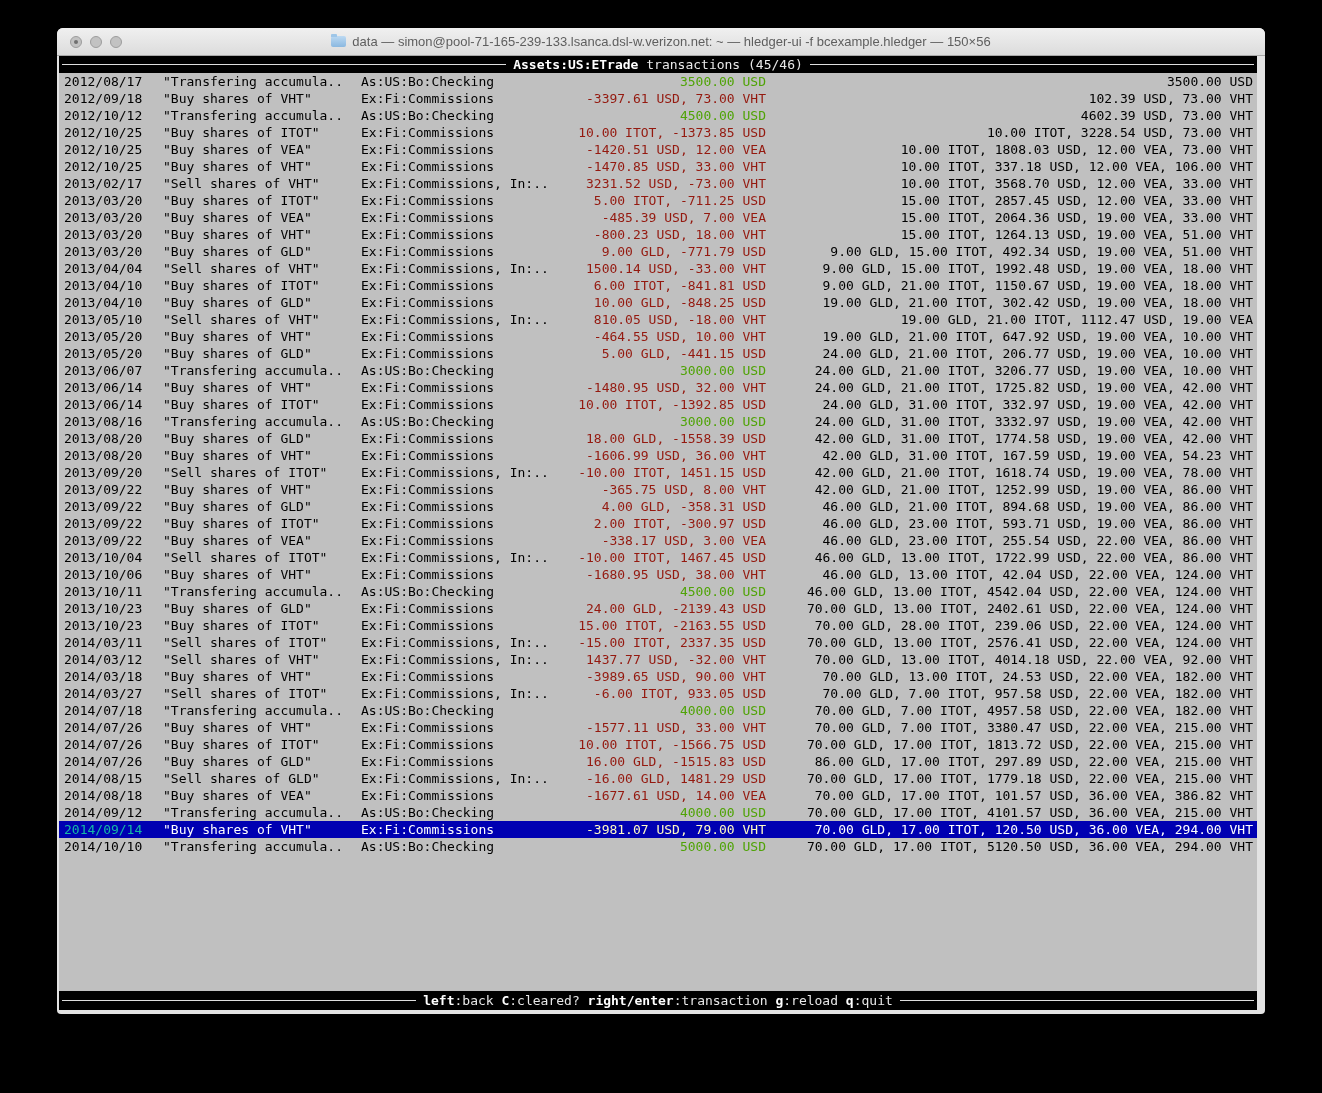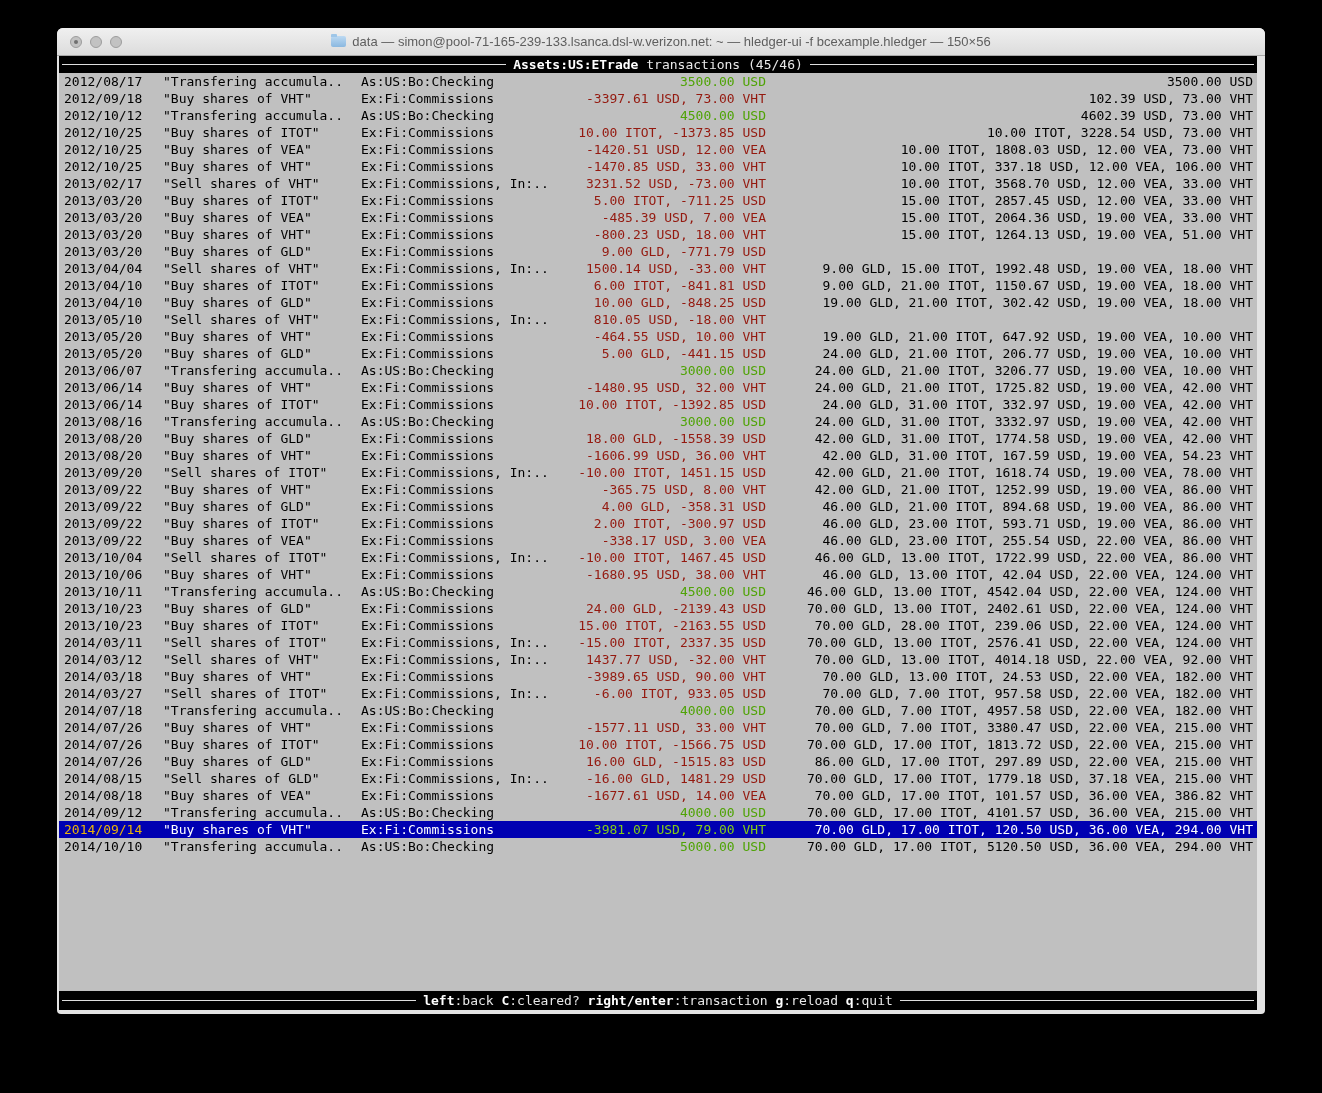--- a/index.html
+++ b/index.html
@@ -43,22 +43,22 @@
   .trow{display:flex;height:17px;line-height:17px;white-space:pre;overflow:hidden;color:#000;}
   .c{display:block;overflow:hidden;flex:0 0 auto;}
   .date{margin-left:5px;width:99px;}
   .desc{width:198px;}
   .acct{width:200px;}
   .amt{width:205px;text-align:right;}
   .bal{flex:1 1 auto;text-align:right;padding-right:4px;}
   .green{color:#4fa306;}
   .red{color:#94190f;}
   .trow.selected{background:#0000b2;color:#fff;}
-  .trow.selected .date{color:#eab308;}
-  .trow.selected .red{color:#84cc16;}
+  .trow.selected .date{color:#14b8a6;}
+  .trow.selected .red{color:#fef9c3;}
   .filler{flex:1 1 auto;background:#c0c0c0;}
 </style>
 </head>
 <body>
 
 <div class="window">
   <div class="titlebar">
     <div class="lights">
       <span class="light light-close"></span>
       <span class="light"></span>
@@ -77,25 +77,25 @@
         <div class="trow"><span class="c date">2012/08/17</span><span class="c desc">"Transfering accumula..</span><span class="c acct">As:US:Bo:Checking</span><span class="c amt green">3500.00 USD</span><span class="c bal">3500.00 USD</span></div>
         <div class="trow"><span class="c date">2012/09/18</span><span class="c desc">"Buy shares of VHT"</span><span class="c acct">Ex:Fi:Commissions</span><span class="c amt red">-3397.61 USD, 73.00 VHT</span><span class="c bal">102.39 USD, 73.00 VHT</span></div>
         <div class="trow"><span class="c date">2012/10/12</span><span class="c desc">"Transfering accumula..</span><span class="c acct">As:US:Bo:Checking</span><span class="c amt green">4500.00 USD</span><span class="c bal">4602.39 USD, 73.00 VHT</span></div>
         <div class="trow"><span class="c date">2012/10/25</span><span class="c desc">"Buy shares of ITOT"</span><span class="c acct">Ex:Fi:Commissions</span><span class="c amt red">10.00 ITOT, -1373.85 USD</span><span class="c bal">10.00 ITOT, 3228.54 USD, 73.00 VHT</span></div>
         <div class="trow"><span class="c date">2012/10/25</span><span class="c desc">"Buy shares of VEA"</span><span class="c acct">Ex:Fi:Commissions</span><span class="c amt red">-1420.51 USD, 12.00 VEA</span><span class="c bal">10.00 ITOT, 1808.03 USD, 12.00 VEA, 73.00 VHT</span></div>
         <div class="trow"><span class="c date">2012/10/25</span><span class="c desc">"Buy shares of VHT"</span><span class="c acct">Ex:Fi:Commissions</span><span class="c amt red">-1470.85 USD, 33.00 VHT</span><span class="c bal">10.00 ITOT, 337.18 USD, 12.00 VEA, 106.00 VHT</span></div>
         <div class="trow"><span class="c date">2013/02/17</span><span class="c desc">"Sell shares of VHT"</span><span class="c acct">Ex:Fi:Commissions, In:..</span><span class="c amt red">3231.52 USD, -73.00 VHT</span><span class="c bal">10.00 ITOT, 3568.70 USD, 12.00 VEA, 33.00 VHT</span></div>
         <div class="trow"><span class="c date">2013/03/20</span><span class="c desc">"Buy shares of ITOT"</span><span class="c acct">Ex:Fi:Commissions</span><span class="c amt red">5.00 ITOT, -711.25 USD</span><span class="c bal">15.00 ITOT, 2857.45 USD, 12.00 VEA, 33.00 VHT</span></div>
         <div class="trow"><span class="c date">2013/03/20</span><span class="c desc">"Buy shares of VEA"</span><span class="c acct">Ex:Fi:Commissions</span><span class="c amt red">-485.39 USD, 7.00 VEA</span><span class="c bal">15.00 ITOT, 2064.36 USD, 19.00 VEA, 33.00 VHT</span></div>
         <div class="trow"><span class="c date">2013/03/20</span><span class="c desc">"Buy shares of VHT"</span><span class="c acct">Ex:Fi:Commissions</span><span class="c amt red">-800.23 USD, 18.00 VHT</span><span class="c bal">15.00 ITOT, 1264.13 USD, 19.00 VEA, 51.00 VHT</span></div>
-        <div class="trow"><span class="c date">2013/03/20</span><span class="c desc">"Buy shares of GLD"</span><span class="c acct">Ex:Fi:Commissions</span><span class="c amt red">9.00 GLD, -771.79 USD</span></div>
+        <div class="trow"><span class="c date">2013/03/20</span><span class="c desc">"Buy shares of GLD"</span><span class="c acct">Ex:Fi:Commissions</span><span class="c amt red">9.00 GLD, -771.79 USD</span><span class="c bal">9.00 GLD, 15.00 ITOT, 492.34 USD, 19.00 VEA, 51.00 VHT</span></div>
         <div class="trow"><span class="c date">2013/04/04</span><span class="c desc">"Sell shares of VHT"</span><span class="c acct">Ex:Fi:Commissions, In:..</span><span class="c amt red">1500.14 USD, -33.00 VHT</span><span class="c bal">9.00 GLD, 15.00 ITOT, 1992.48 USD, 19.00 VEA, 18.00 VHT</span></div>
         <div class="trow"><span class="c date">2013/04/10</span><span class="c desc">"Buy shares of ITOT"</span><span class="c acct">Ex:Fi:Commissions</span><span class="c amt red">6.00 ITOT, -841.81 USD</span><span class="c bal">9.00 GLD, 21.00 ITOT, 1150.67 USD, 19.00 VEA, 18.00 VHT</span></div>
         <div class="trow"><span class="c date">2013/04/10</span><span class="c desc">"Buy shares of GLD"</span><span class="c acct">Ex:Fi:Commissions</span><span class="c amt red">10.00 GLD, -848.25 USD</span><span class="c bal">19.00 GLD, 21.00 ITOT, 302.42 USD, 19.00 VEA, 18.00 VHT</span></div>
-        <div class="trow"><span class="c date">2013/05/10</span><span class="c desc">"Sell shares of VHT"</span><span class="c acct">Ex:Fi:Commissions, In:..</span><span class="c amt red">810.05 USD, -18.00 VHT</span></div>
+        <div class="trow"><span class="c date">2013/05/10</span><span class="c desc">"Sell shares of VHT"</span><span class="c acct">Ex:Fi:Commissions, In:..</span><span class="c amt red">810.05 USD, -18.00 VHT</span><span class="c bal">19.00 GLD, 21.00 ITOT, 1112.47 USD, 19.00 VEA</span></div>
         <div class="trow"><span class="c date">2013/05/20</span><span class="c desc">"Buy shares of VHT"</span><span class="c acct">Ex:Fi:Commissions</span><span class="c amt red">-464.55 USD, 10.00 VHT</span><span class="c bal">19.00 GLD, 21.00 ITOT, 647.92 USD, 19.00 VEA, 10.00 VHT</span></div>
         <div class="trow"><span class="c date">2013/05/20</span><span class="c desc">"Buy shares of GLD"</span><span class="c acct">Ex:Fi:Commissions</span><span class="c amt red">5.00 GLD, -441.15 USD</span><span class="c bal">24.00 GLD, 21.00 ITOT, 206.77 USD, 19.00 VEA, 10.00 VHT</span></div>
         <div class="trow"><span class="c date">2013/06/07</span><span class="c desc">"Transfering accumula..</span><span class="c acct">As:US:Bo:Checking</span><span class="c amt green">3000.00 USD</span><span class="c bal">24.00 GLD, 21.00 ITOT, 3206.77 USD, 19.00 VEA, 10.00 VHT</span></div>
         <div class="trow"><span class="c date">2013/06/14</span><span class="c desc">"Buy shares of VHT"</span><span class="c acct">Ex:Fi:Commissions</span><span class="c amt red">-1480.95 USD, 32.00 VHT</span><span class="c bal">24.00 GLD, 21.00 ITOT, 1725.82 USD, 19.00 VEA, 42.00 VHT</span></div>
         <div class="trow"><span class="c date">2013/06/14</span><span class="c desc">"Buy shares of ITOT"</span><span class="c acct">Ex:Fi:Commissions</span><span class="c amt red">10.00 ITOT, -1392.85 USD</span><span class="c bal">24.00 GLD, 31.00 ITOT, 332.97 USD, 19.00 VEA, 42.00 VHT</span></div>
         <div class="trow"><span class="c date">2013/08/16</span><span class="c desc">"Transfering accumula..</span><span class="c acct">As:US:Bo:Checking</span><span class="c amt green">3000.00 USD</span><span class="c bal">24.00 GLD, 31.00 ITOT, 3332.97 USD, 19.00 VEA, 42.00 VHT</span></div>
         <div class="trow"><span class="c date">2013/08/20</span><span class="c desc">"Buy shares of GLD"</span><span class="c acct">Ex:Fi:Commissions</span><span class="c amt red">18.00 GLD, -1558.39 USD</span><span class="c bal">42.00 GLD, 31.00 ITOT, 1774.58 USD, 19.00 VEA, 42.00 VHT</span></div>
         <div class="trow"><span class="c date">2013/08/20</span><span class="c desc">"Buy shares of VHT"</span><span class="c acct">Ex:Fi:Commissions</span><span class="c amt red">-1606.99 USD, 36.00 VHT</span><span class="c bal">42.00 GLD, 31.00 ITOT, 167.59 USD, 19.00 VEA, 54.23 VHT</span></div>
         <div class="trow"><span class="c date">2013/09/20</span><span class="c desc">"Sell shares of ITOT"</span><span class="c acct">Ex:Fi:Commissions, In:..</span><span class="c amt red">-10.00 ITOT, 1451.15 USD</span><span class="c bal">42.00 GLD, 21.00 ITOT, 1618.74 USD, 19.00 VEA, 78.00 VHT</span></div>
         <div class="trow"><span class="c date">2013/09/22</span><span class="c desc">"Buy shares of VHT"</span><span class="c acct">Ex:Fi:Commissions</span><span class="c amt red">-365.75 USD, 8.00 VHT</span><span class="c bal">42.00 GLD, 21.00 ITOT, 1252.99 USD, 19.00 VEA, 86.00 VHT</span></div>
@@ -108,21 +108,21 @@
         <div class="trow"><span class="c date">2013/10/23</span><span class="c desc">"Buy shares of GLD"</span><span class="c acct">Ex:Fi:Commissions</span><span class="c amt red">24.00 GLD, -2139.43 USD</span><span class="c bal">70.00 GLD, 13.00 ITOT, 2402.61 USD, 22.00 VEA, 124.00 VHT</span></div>
         <div class="trow"><span class="c date">2013/10/23</span><span class="c desc">"Buy shares of ITOT"</span><span class="c acct">Ex:Fi:Commissions</span><span class="c amt red">15.00 ITOT, -2163.55 USD</span><span class="c bal">70.00 GLD, 28.00 ITOT, 239.06 USD, 22.00 VEA, 124.00 VHT</span></div>
         <div class="trow"><span class="c date">2014/03/11</span><span class="c desc">"Sell shares of ITOT"</span><span class="c acct">Ex:Fi:Commissions, In:..</span><span class="c amt red">-15.00 ITOT, 2337.35 USD</span><span class="c bal">70.00 GLD, 13.00 ITOT, 2576.41 USD, 22.00 VEA, 124.00 VHT</span></div>
         <div class="trow"><span class="c date">2014/03/12</span><span class="c desc">"Sell shares of VHT"</span><span class="c acct">Ex:Fi:Commissions, In:..</span><span class="c amt red">1437.77 USD, -32.00 VHT</span><span class="c bal">70.00 GLD, 13.00 ITOT, 4014.18 USD, 22.00 VEA, 92.00 VHT</span></div>
         <div class="trow"><span class="c date">2014/03/18</span><span class="c desc">"Buy shares of VHT"</span><span class="c acct">Ex:Fi:Commissions</span><span class="c amt red">-3989.65 USD, 90.00 VHT</span><span class="c bal">70.00 GLD, 13.00 ITOT, 24.53 USD, 22.00 VEA, 182.00 VHT</span></div>
         <div class="trow"><span class="c date">2014/03/27</span><span class="c desc">"Sell shares of ITOT"</span><span class="c acct">Ex:Fi:Commissions, In:..</span><span class="c amt red">-6.00 ITOT, 933.05 USD</span><span class="c bal">70.00 GLD, 7.00 ITOT, 957.58 USD, 22.00 VEA, 182.00 VHT</span></div>
         <div class="trow"><span class="c date">2014/07/18</span><span class="c desc">"Transfering accumula..</span><span class="c acct">As:US:Bo:Checking</span><span class="c amt green">4000.00 USD</span><span class="c bal">70.00 GLD, 7.00 ITOT, 4957.58 USD, 22.00 VEA, 182.00 VHT</span></div>
         <div class="trow"><span class="c date">2014/07/26</span><span class="c desc">"Buy shares of VHT"</span><span class="c acct">Ex:Fi:Commissions</span><span class="c amt red">-1577.11 USD, 33.00 VHT</span><span class="c bal">70.00 GLD, 7.00 ITOT, 3380.47 USD, 22.00 VEA, 215.00 VHT</span></div>
         <div class="trow"><span class="c date">2014/07/26</span><span class="c desc">"Buy shares of ITOT"</span><span class="c acct">Ex:Fi:Commissions</span><span class="c amt red">10.00 ITOT, -1566.75 USD</span><span class="c bal">70.00 GLD, 17.00 ITOT, 1813.72 USD, 22.00 VEA, 215.00 VHT</span></div>
         <div class="trow"><span class="c date">2014/07/26</span><span class="c desc">"Buy shares of GLD"</span><span class="c acct">Ex:Fi:Commissions</span><span class="c amt red">16.00 GLD, -1515.83 USD</span><span class="c bal">86.00 GLD, 17.00 ITOT, 297.89 USD, 22.00 VEA, 215.00 VHT</span></div>
-        <div class="trow"><span class="c date">2014/08/15</span><span class="c desc">"Sell shares of GLD"</span><span class="c acct">Ex:Fi:Commissions, In:..</span><span class="c amt red">-16.00 GLD, 1481.29 USD</span><span class="c bal">70.00 GLD, 17.00 ITOT, 1779.18 USD, 37.18 VEA, 215.00 VHT</span></div>
+        <div class="trow"><span class="c date">2014/08/15</span><span class="c desc">"Sell shares of GLD"</span><span class="c acct">Ex:Fi:Commissions, In:..</span><span class="c amt red">-16.00 GLD, 1481.29 USD</span><span class="c bal">70.00 GLD, 17.00 ITOT, 1779.18 USD, 22.00 VEA, 215.00 VHT</span></div>
         <div class="trow"><span class="c date">2014/08/18</span><span class="c desc">"Buy shares of VEA"</span><span class="c acct">Ex:Fi:Commissions</span><span class="c amt red">-1677.61 USD, 14.00 VEA</span><span class="c bal">70.00 GLD, 17.00 ITOT, 101.57 USD, 36.00 VEA, 386.82 VHT</span></div>
         <div class="trow"><span class="c date">2014/09/12</span><span class="c desc">"Transfering accumula..</span><span class="c acct">As:US:Bo:Checking</span><span class="c amt green">4000.00 USD</span><span class="c bal">70.00 GLD, 17.00 ITOT, 4101.57 USD, 36.00 VEA, 215.00 VHT</span></div>
         <div class="trow selected"><span class="c date">2014/09/14</span><span class="c desc">"Buy shares of VHT"</span><span class="c acct">Ex:Fi:Commissions</span><span class="c amt red">-3981.07 USD, 79.00 VHT</span><span class="c bal">70.00 GLD, 17.00 ITOT, 120.50 USD, 36.00 VEA, 294.00 VHT</span></div>
         <div class="trow"><span class="c date">2014/10/10</span><span class="c desc">"Transfering accumula..</span><span class="c acct">As:US:Bo:Checking</span><span class="c amt green">5000.00 USD</span><span class="c bal">70.00 GLD, 17.00 ITOT, 5120.50 USD, 36.00 VEA, 294.00 VHT</span></div>
       </div>
 
     <div class="filler"></div>
 
     <div class="bar botbar"><span class="hline"></span><span class="bartext"><span class="hint"><span class="key">left</span><span>:back</span></span> <span class="hint"><span class="key">C</span><span>:cleared?</span></span> <span class="hint"><span class="key">right/enter</span><span>:transaction</span></span> <span class="hint"><span class="key">g</span><span>:reload</span></span> <span class="hint"><span class="key">q</span><span>:quit</span></span></span><span class="hline"></span></div>
   </div>

